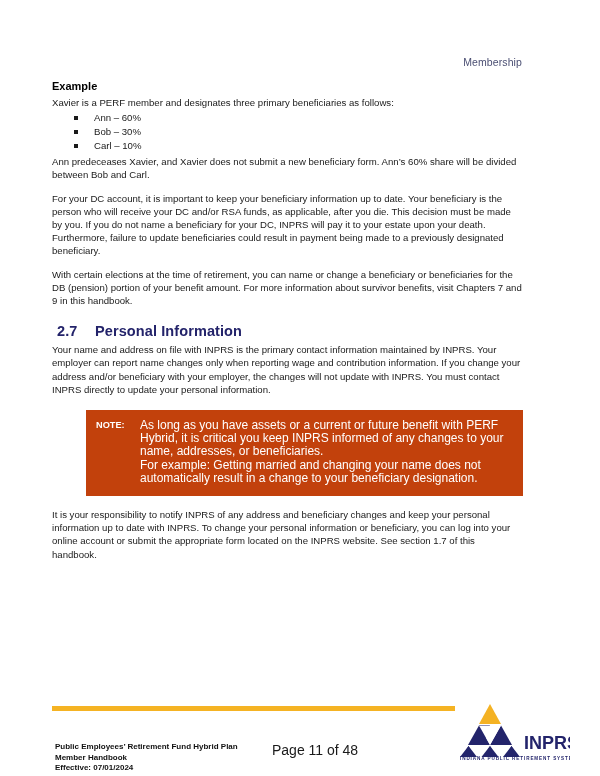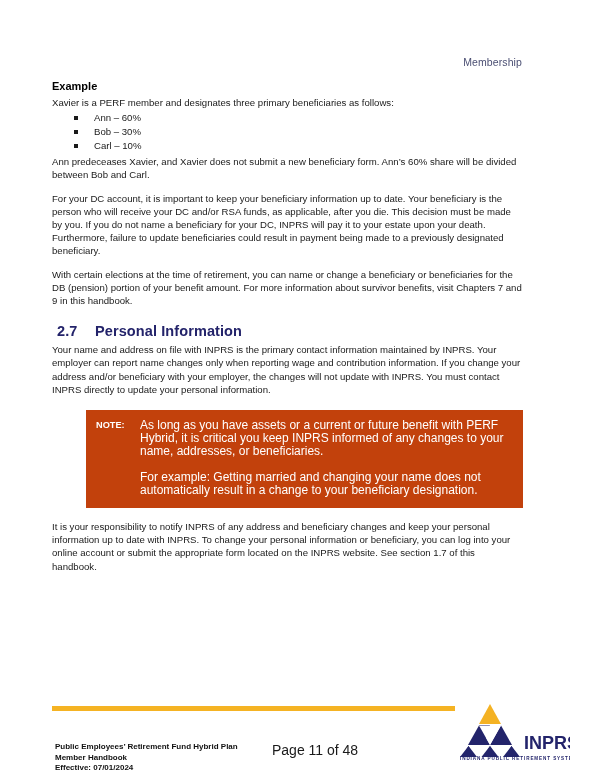--- a/index.html
+++ b/index.html
@@ -115,21 +115,21 @@
     flex: 0 0 44px;
     color: #ffffff;
   }
   .note-body { flex: 1 1 auto; }
   .note-body p {
     margin: 0;
     font-size: 12px;
     line-height: 13.2px;
     color: #ffffff;
   }
-  .note-body p + p { margin-top: 12px; }
+  .note-body p + p { }
 
   
   .footer-rule {
     position: absolute;
     left: 52px;
     top: 706px;
     width: 403px;
     height: 5px;
     background: #f5b323;
   }

